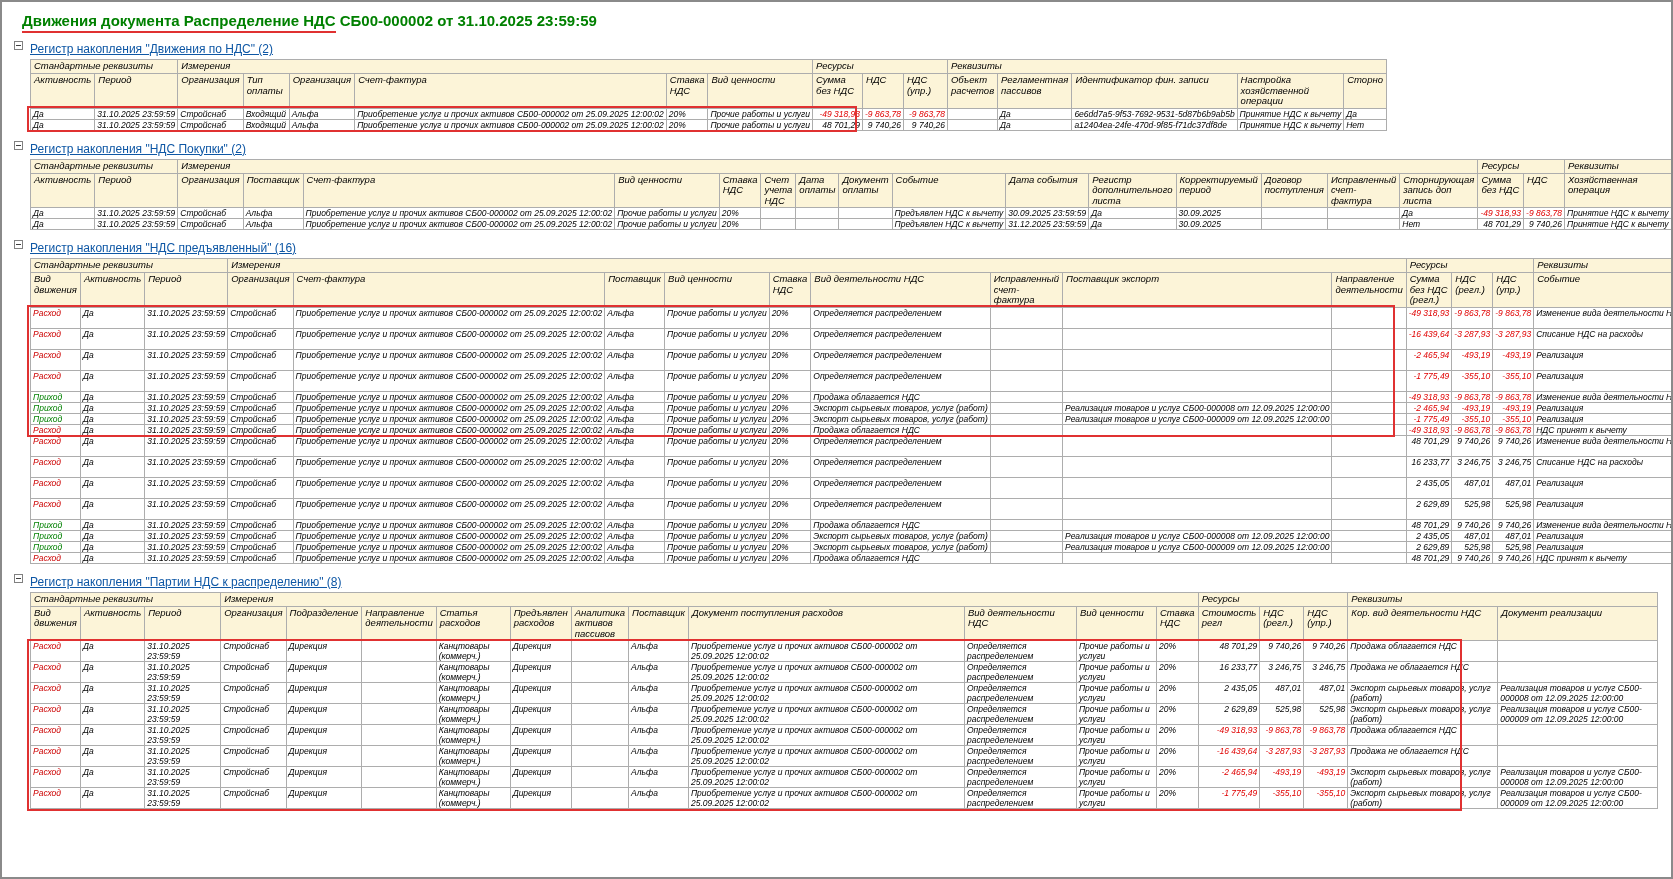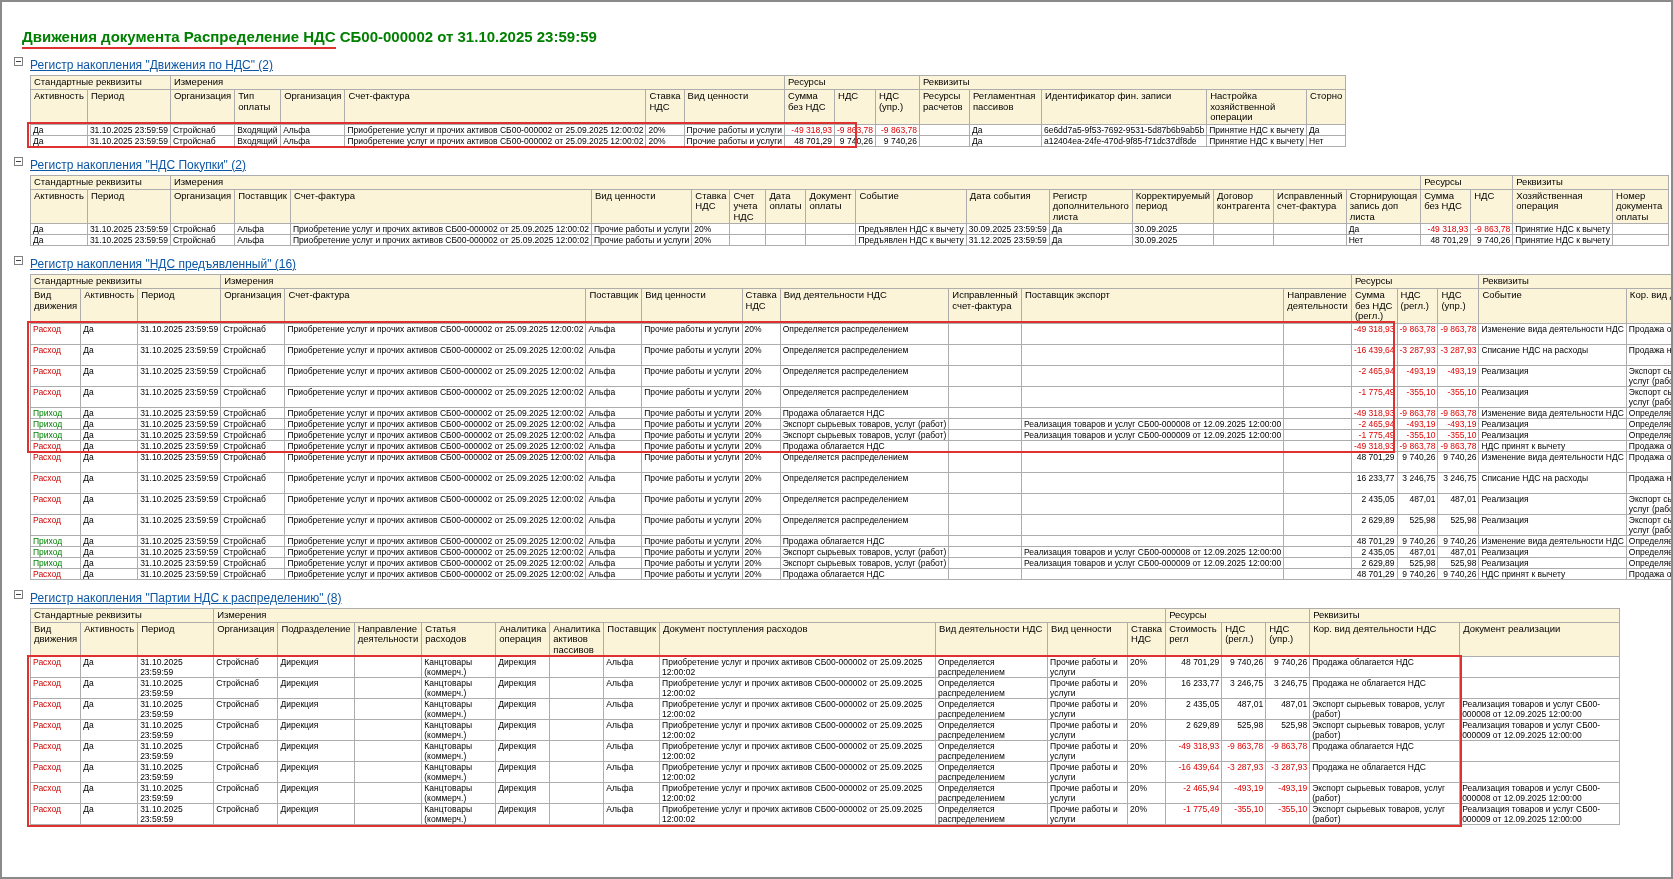--- a/index.html
+++ b/index.html
@@ -1,26 +1,26 @@
 <!DOCTYPE html>
 <html style="--title: #008000; --link: #0e57a5; --negative: #e00000; --outflow: #cc0000; --inflow: #008000; --annotation: #e03131; --header-bg: #fcf4d8; --grid: #adadad;"><head>
 <meta charset="utf-8">
 <style>
   * { margin:0; padding:0; box-sizing:border-box; }
   html,body { width:1673px; height:879px; }
   body { font-family:"Liberation Sans","DejaVu Sans",sans-serif; background:#fff; color:#000; }
   .page { position:relative; width:1673px; height:879px; border:2px solid #8a8a8a; background:#fff; overflow:hidden; }
   .content { padding:8px 0 0 8px; }
-  .title-row { margin:18px 0 10px 12px; font-size:15px; font-weight:bold; color:var(--title,#008000); white-space:pre; }
+  .title-row { margin:2px 0 10px 12px; font-size:15px; font-weight:bold; color:var(--title,#008000); white-space:pre; }
   .t-marked { border-bottom:2px solid var(--annotation,#e03131); padding-bottom:2px; }
   .register { position:relative; margin:0 0 8px 0; padding-left:20px; }
   .expander { position:absolute; left:4px; top:2px; width:9px; height:9px; border:1px solid #808080; background:#fff; cursor:pointer; }
   .expander::before { content:""; position:absolute; left:1px; right:1px; top:3px; height:1px; background:#404040; }
   .reg-link { display:inline-block; margin-bottom:3px; color:var(--link,#0e57a5); font-size:12px; text-decoration:underline; cursor:pointer; }
-  table.grid { border-collapse:collapse; table-layout:fixed; }
+  table.grid { border-collapse:collapse; table-layout:fixed;font-style:italic; }
   .grid th, .grid td { border:1px solid var(--grid,#adadad); vertical-align:top; overflow:hidden; }
   .grid th { background:var(--header-bg,#fcf4d8); font-weight:normal; text-align:left; font-size:9.5px; line-height:10.5px; padding:1px 3px; overflow-wrap:break-word; word-wrap:break-word; }
   .group-row th { height:14px; white-space:nowrap; }
   .grid td { padding:0 2px; font-size:8.5px; line-height:10px; background:#fff; }
   .c1 { height:10px; white-space:nowrap; }
   .c2 { height:20px; overflow-wrap:break-word; word-wrap:break-word; }
   td.num { text-align:right; }
   td.num > div { white-space:nowrap; }
   td.neg { color:var(--negative,#e00000); }
   td.out { color:var(--outflow,#cc0000); }
@@ -65,21 +65,21 @@
                 <th>Период</th>
                 <th>Организация</th>
                 <th>Тип оплаты</th>
                 <th>Организация</th>
                 <th>Счет-фактура</th>
                 <th>Ставка НДС</th>
                 <th>Вид ценности</th>
                 <th>Сумма без НДС</th>
                 <th>НДС</th>
                 <th>НДС (упр.)</th>
-                <th>Ресурсы расчетов</th>
+                <th>Объект расчетов</th>
                 <th>Регламентная пассивов</th>
                 <th>Идентификатор фин. записи</th>
                 <th>Настройка хозяйственной операции</th>
                 <th>Сторно</th>
               </tr>
             </thead>
             <tbody>
               <tr>
                 <td>
                   <div class="c1">Да</div>
@@ -221,21 +221,21 @@
                 <th>Счет-фактура</th>
                 <th>Вид ценности</th>
                 <th>Ставка НДС</th>
                 <th>Счет учета НДС</th>
                 <th>Дата оплаты</th>
                 <th>Документ оплаты</th>
                 <th>Событие</th>
                 <th>Дата события</th>
                 <th>Регистр дополнительного листа</th>
                 <th>Корректируемый период</th>
-                <th>Договор контрагента</th>
+                <th>Договор поступления</th>
                 <th>Исправленный счет-фактура</th>
                 <th>Сторнирующая запись доп листа</th>
                 <th>Сумма без НДС</th>
                 <th>НДС</th>
                 <th>Хозяйственная операция</th>
                 <th>Номер документа оплаты</th>
               </tr>
             </thead>
             <tbody>
               <tr>
@@ -1298,21 +1298,21 @@
                 <th colspan="2">Реквизиты</th>
               </tr>
               <tr class="head-row">
                 <th>Вид движения</th>
                 <th>Активность</th>
                 <th>Период</th>
                 <th>Организация</th>
                 <th>Подразделение</th>
                 <th>Направление деятельности</th>
                 <th>Статья расходов</th>
-                <th>Аналитика операция</th>
+                <th>Предъявлен расходов</th>
                 <th>Аналитика активов пассивов</th>
                 <th>Поставщик</th>
                 <th>Документ поступления расходов</th>
                 <th>Вид деятельности НДС</th>
                 <th>Вид ценности</th>
                 <th>Ставка НДС</th>
                 <th>Стоимость регл</th>
                 <th>НДС (регл.)</th>
                 <th>НДС (упр.)</th>
                 <th>Кор. вид деятельности НДС</th>

